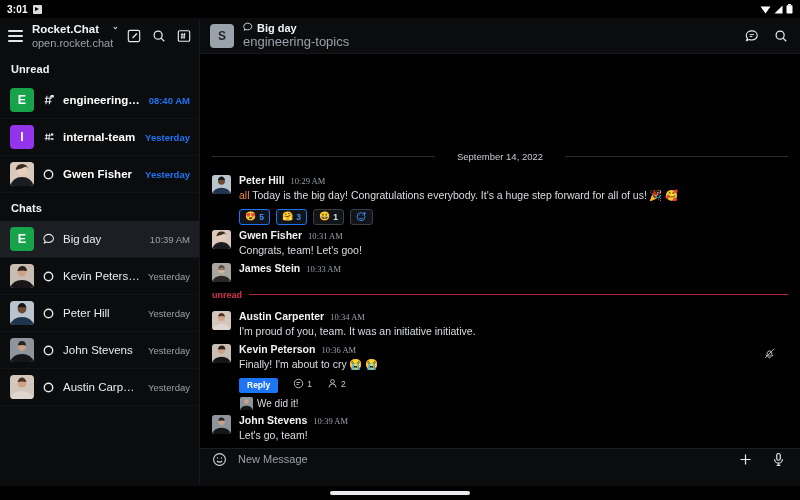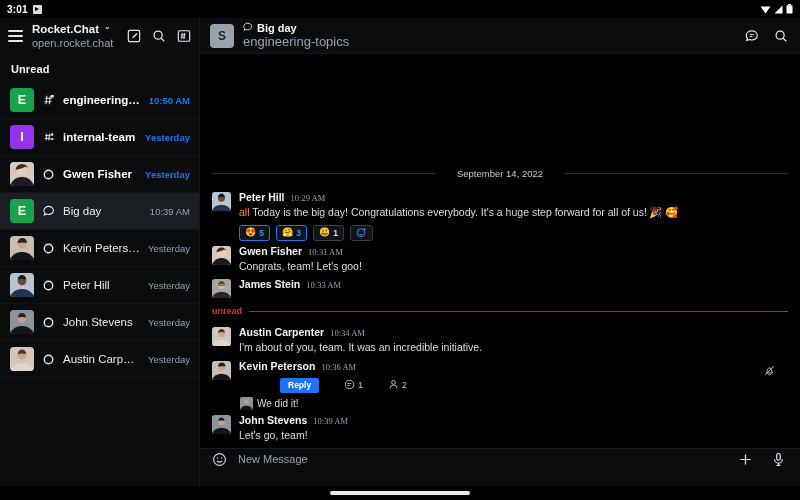--- a/index.html
+++ b/index.html
@@ -32,21 +32,21 @@
     width: 200px; flex: 0 0 200px; background: #0b0c0e;
     display: flex; flex-direction: column; border-right: 1px solid #16181b;
   }
   .server-bar {
     height: 36px; flex:0 0 36px; display:flex; align-items:center; gap:9px;
     padding: 0 8px; background:#0b0c0e;
   }
   .hamburger { width:15px; height:12px; display:flex; flex-direction:column; justify-content:space-between; cursor:pointer; }
   .hamburger span { display:block; height:1.7px; background:#e6e6e6; border-radius:1px; }
   .server-names { flex:1 1 auto; min-width:0; line-height:1.12; }
-  .server-title { font-size: 11.5px; font-weight: 700; color:#f2f3f5; display:flex; align-items:flex-start; gap:5px; }
+  .server-title { font-size: 11.5px; font-weight: 700; color:#f2f3f5; display:flex; align-items:flex-start; gap:13px; }
   .server-sub { font-size: 11px; color:#9aa2ab; margin-top:1px; }
   .chev { font-size: 8px; color:#c9ced4; }
   .sb-icons { display:flex; align-items:center; gap:11px; }
   .icn { color:#e8eaed; display:inline-flex; align-items:center; justify-content:center; cursor:pointer; }
 
   .list { flex:1 1 auto; overflow:hidden; }
   .section-head {
     font-size: 11px; font-weight: 700; color:#f2f3f5;
     padding: 9px 11px 7px 11px; letter-spacing:.1px;
   }
@@ -109,21 +109,21 @@
   .reaction {
     display:flex; align-items:center; gap:3px;
     height:16px; padding:0 5px; border-radius:3px;
     border:1px solid #3a3f45; background:#111418; cursor:pointer;
   }
   .reaction.mine { border-color:#1d74f5; }
   .reaction .cnt { font-size:8.5px; color:#d9dde1; font-weight:600; }
   .reaction.mine .cnt { color:#3f8ef7; }
   .reaction .rem { font-size:9px; line-height:1; }
 
-  .thread-bar { display:flex; align-items:center; gap:25px; margin-top:5px;margin-left:41px; }
+  .thread-bar { display:flex; align-items:flex-start; gap:15px; margin-top:5px; }
   .reply-btn {
     background:#1d74f5; color:#fff; font-size:8.5px; font-weight:700;
     padding: 2.5px 8px; border-radius:2px; border:none; cursor:pointer;
   }
   .tmeta { display:flex; align-items:center; gap:3px; color:#c5cad0; font-size:8.5px; }
   .thread-preview { display:flex; align-items:center; gap:4px; margin-top:4px; padding-left:1px; }
   .thread-preview .tp-av { width:13px; height:13px; border-radius:2px; overflow:hidden; background:#3a3f45; flex:0 0 13px; }
   .thread-preview .tp-av svg { width:13px; height:13px; display:block; }
   .thread-preview .tp-txt { font-size:10px; color:#d9dde1; }
   .bell-off { position:absolute; right:12px; color:#b9bfc6; }
@@ -217,21 +217,21 @@
           <div class="avatar" style="background:#17a34a">
             <span>E</span>
           </div>
           <div class="row-type">
             <svg width="12" height="12" viewBox="0 0 14 14" fill="none" stroke="#e9ebee" stroke-width="1.2">
               <path d="M4.6 2 L3.4 12 M8.6 2 L7.4 12 M2.2 5 L10.2 5 M1.8 9 L9.8 9"></path>
               <rect x="9.2" y="1.2" width="3.4" height="2.8" rx="0.6" fill="#e9ebee" stroke="none"></rect>
             </svg>
           </div>
           <div class="row-name">engineering-topi...</div>
-          <div class="row-time">10:50 AM</div>
+          <div class="row-time">08:40 AM</div>
         </div>
 
         <div class="row unread">
           <div class="avatar" style="background:#9333ea">
             <span>I</span>
           </div>
           <div class="row-type">
             <svg width="12" height="12" viewBox="0 0 14 14" fill="none" stroke="#e9ebee" stroke-width="1.1">
               <path d="M4.4 3 L3.6 11 M7.6 3 L6.8 11 M2.4 5.4 L9 5.4 M2 8.6 L8.6 8.6"></path>
               <circle cx="10.6" cy="4" r="1.5" fill="#e9ebee" stroke="none"></circle>
@@ -253,20 +253,21 @@
           </div>
           <div class="row-type">
             <svg width="11" height="11" viewBox="0 0 12 12" fill="none" stroke="#e9ebee" stroke-width="1.5">
                 <circle cx="6" cy="6" r="4.6"></circle>
               </svg>
           </div>
           <div class="row-name">Gwen Fisher</div>
           <div class="row-time">Yesterday</div>
         </div>
 
+        <div class="section-head">Chats</div>
 
         <div class="row selected">
           <div class="avatar" style="background:#17a34a">
             <span>E</span>
           </div>
           <div class="row-type">
             <svg width="12" height="12" viewBox="0 0 14 14" fill="none" stroke="#e9ebee" stroke-width="1.2">
               <path d="M12.2 6.3 c0 2.6 -2.6 4.7 -5.6 4.7 c-0.9 0 -1.8 -0.2 -2.5 -0.5 L1.6 11.6 L2.4 9.3 C1.6 8.5 1 7.5 1 6.3 C1 3.7 3.6 1.6 6.6 1.6 S12.2 3.7 12.2 6.3z"></path>
             </svg>
           </div>
@@ -480,38 +481,39 @@
                   <path d="M0 24 q3-8 12-8 t12 8z" fill="#e0d6cd"></path>
                   <circle cx="12" cy="8.2" r="4.4" fill="#d2a288"></circle>
                   <path d="M7.6 7 q1-4.6 4.4-4.6 t4.4 4.6 q-4.4 -1.2 -8.8 0z" fill="#4a3326"></path>
                 </svg>
             </div>
             <div class="msg-body">
               <div class="msg-meta">
                 <span class="msg-user">Austin Carpenter</span>
                 <span class="msg-time">10:34 AM</span>
               </div>
-              <div class="msg-text">I'm about of you, team. It was an incredible initiative.</div>
+              <div class="msg-text">I'm proud of you, team. It was an initiative initiative.</div>
             </div>
           </div>
 
           <div class="msg thread-row">
             <div class="msg-av">
               <svg viewBox="0 0 24 24">
                   <rect width="24" height="24" fill="#c7bdb2"></rect>
                   <path d="M0 24 q3-8 12-8 t12 8z" fill="#15151a"></path>
                   <circle cx="12" cy="8" r="4.4" fill="#cfa184"></circle>
                   <path d="M7.4 7 q1-5 5-5 t4.6 5 q-4 -1 -9.6 0z" fill="#2a2018"></path>
                 </svg>
             </div>
             <div class="msg-body">
               <div class="msg-meta">
                 <span class="msg-user">Kevin Peterson</span>
                 <span class="msg-time">10:36 AM</span>
               </div>
+              <div class="msg-text">Finally! I'm about to cry 😭 😭</div>
 
               <div class="thread-bar">
                 <button class="reply-btn">Reply</button>
                 <span class="tmeta">
                   <span>
                     <svg width="11" height="11" viewBox="0 0 14 14" fill="none" stroke="#c5cad0" stroke-width="1.15">
                       <circle cx="7" cy="7" r="5.4"></circle>
                         <path d="M4.4 5.8 L9.2 5.8 M4.4 8.2 L7.4 8.2"></path>
                     </svg>
                   </span>

